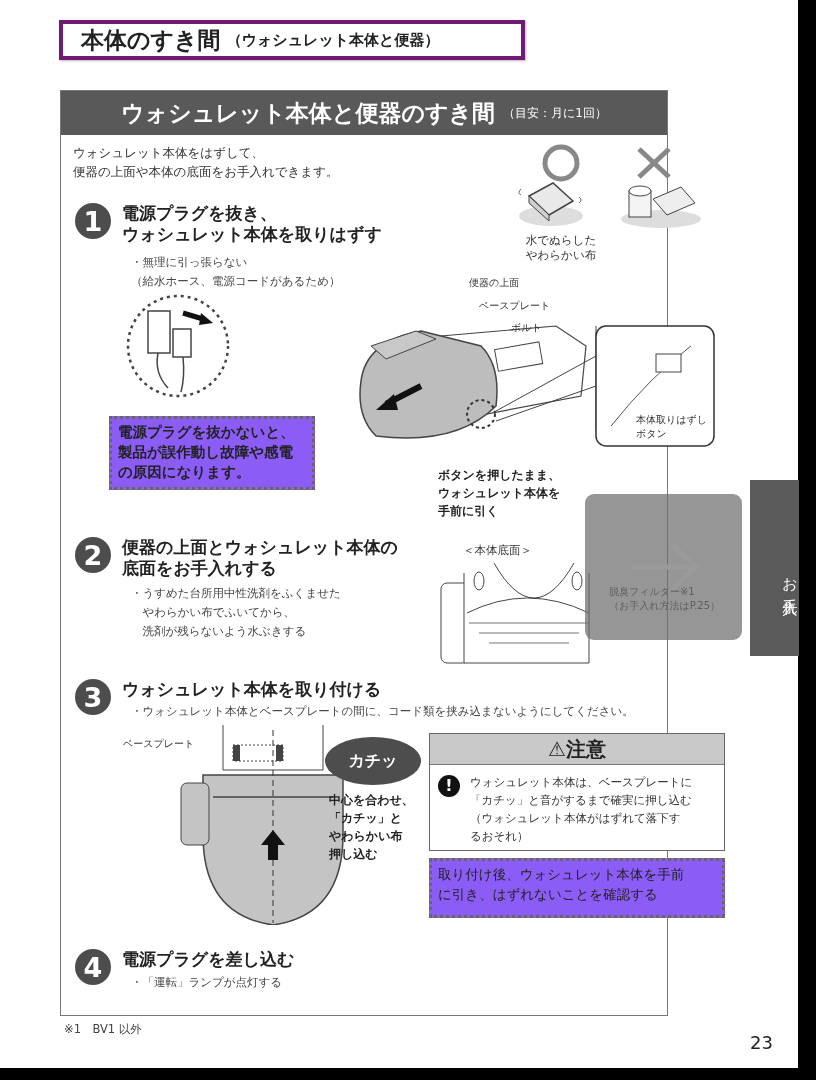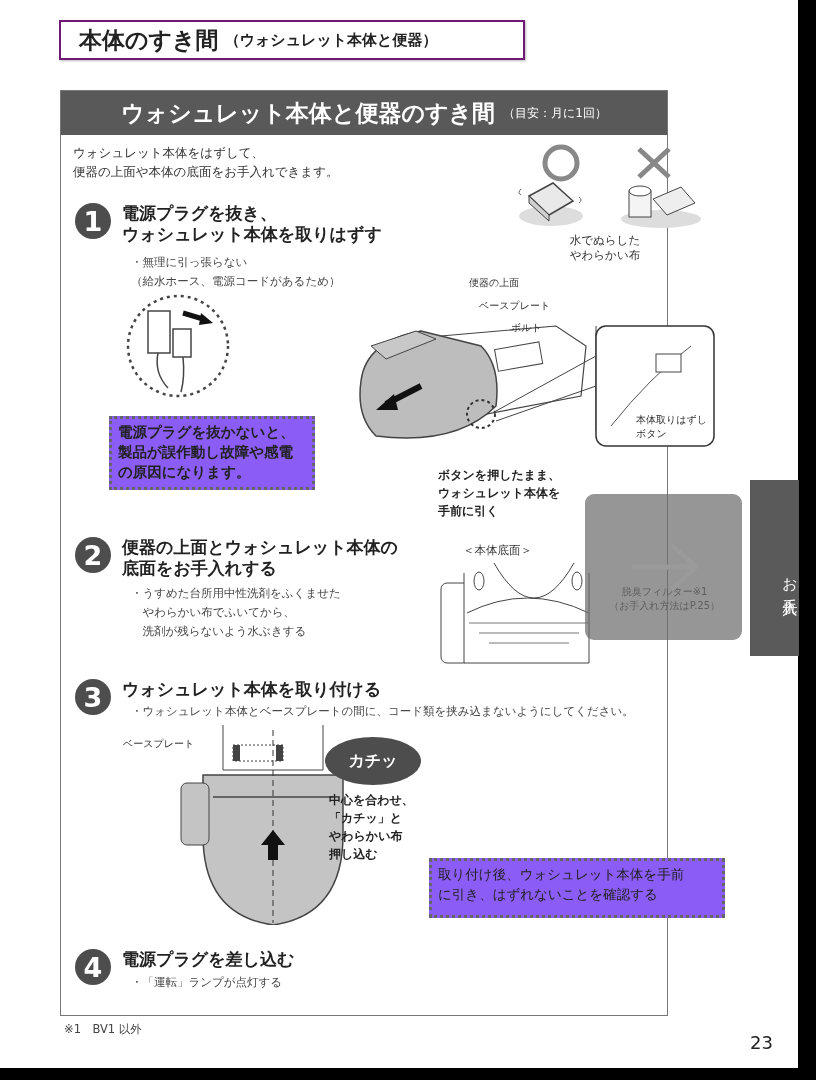--- a/index.html
+++ b/index.html
@@ -1,37 +1,37 @@
 <!DOCTYPE html>
 <html><head>
 <meta charset="utf-8">
 <style>
   html,body{margin:0;padding:0;}
   body{width:816px;height:1080px;background:#000;position:relative;overflow:hidden;
        font-family:"DejaVu Sans","Liberation Sans",sans-serif;color:#222;}
   .page{position:absolute;left:0;top:0;width:798px;height:1068px;background:#fff;}
-  .title-box{position:absolute;left:59px;top:20px;width:466px;height:40px;border:2px solid #701a75;
+  .title-box{position:absolute;left:59px;top:20px;width:466px;height:40px;border:4px solid #701a75;
        box-shadow:1px 1px 2px #bbb;background:#fff;display:flex;align-items:center;padding-left:18px;box-sizing:border-box;}
   .title-main{font-size:23px;font-weight:bold;color:#222;}
   .title-sub{font-size:15px;font-weight:bold;margin-left:6px;color:#222;}
   .main-box{position:absolute;left:60px;top:90px;width:608px;height:926px;border:1.5px solid #777;box-sizing:border-box;background:#fff;}
   .banner{position:absolute;left:0;top:0;right:0;height:44px;background:#595959;color:#fff;
        display:flex;align-items:center;justify-content:center;}
   .banner-main{font-size:23px;font-weight:bold;}
   .banner-sub{font-size:12px;margin-left:8px;}
   .intro{position:absolute;left:12px;top:52px;font-size:12.5px;line-height:19px;color:#333;}
   .step{position:absolute;display:flex;align-items:flex-start;}
   .step-num{width:36px;height:36px;border-radius:50%;background:#4d4d4d;color:#fff;font-weight:bold;
        font-size:27px;display:flex;align-items:center;justify-content:center;flex-shrink:0;}
   .step-title{font-size:17px;font-weight:bold;line-height:21px;color:#222;margin-left:11px;}
   .step-note{position:absolute;font-size:11.5px;line-height:19px;color:#444;}
   .warn-dotted{position:absolute;border:3px dotted #666;background:#8b5cf6;font-size:14.5px;font-weight:bold;
        line-height:20px;padding:3px 6px;box-sizing:border-box;color:#222;}
   .icons-area{position:absolute;}
-  .icon-caption{position:absolute;font-size:11.5px;line-height:15px;text-align:center;color:#333;margin-left:44px;}
+  .icon-caption{position:absolute;font-size:11.5px;line-height:15px;text-align:center;color:#333;}
   .label-small{position:absolute;font-size:10px;color:#333;white-space:nowrap;}
   .label-bold{position:absolute;font-size:12px;font-weight:bold;line-height:18px;color:#222;}
   .caution{position:absolute;left:368px;top:642px;width:296px;height:118px;border:1.5px solid #666;box-sizing:border-box;background:#fff;}
   .caution-head{height:30px;background:#c9c9c9;display:flex;align-items:center;justify-content:center;font-size:20px;font-weight:bold;color:#222;border-bottom:1px solid #777;}
   .caution-body{position:relative;padding:8px 8px 0 40px;font-size:11.5px;line-height:18px;color:#333;}
   .excl{position:absolute;left:8px;top:10px;width:22px;height:22px;border-radius:50%;background:#111;color:#fff;
        font-weight:bold;font-size:16px;display:flex;align-items:center;justify-content:center;}
   .side-tab{position:absolute;left:750px;top:480px;width:49px;height:176px;background:#5a5a5a;color:#fff;
        font-size:15px;display:flex;align-items:flex-start;justify-content:center;padding-top:40px;box-sizing:border-box;
        writing-mode:vertical-rl;letter-spacing:2px;}
@@ -153,21 +153,21 @@
     <div class="label-small" style="left:402px;top:452px;font-size:11.5px;">＜本体底面＞</div>
     <svg width="160" height="110" style="position:absolute;left:378px;top:472px;">
       <rect x="2" y="20" width="28" height="80" rx="6" fill="#fff" stroke="#444"></rect>
       <path d="M25 10 L25 100 L150 100 L150 10" fill="#fff" stroke="#444"></path>
       <path d="M55 0 q40 70 80 0" fill="none" stroke="#444"></path>
       <ellipse cx="40" cy="18" rx="5" ry="9" fill="none" stroke="#444"></ellipse>
       <ellipse cx="138" cy="18" rx="5" ry="9" fill="none" stroke="#444"></ellipse>
       <path d="M28 50 q60 -30 122 0" fill="none" stroke="#444"></path>
       <path d="M30 60 L150 60 M40 70 L140 70 M50 80 L130 80" stroke="#777"></path>
     </svg>
-    <div class="label-small" style="left:548px;top:494px;line-height:14px;text-align:center;">
+    <div class="label-small" style="left:548px;top:494px;line-height:14px;">
       <div>脱臭フィルター※1</div>
       <div>（お手入れ方法はP.25）</div>
     </div>
 
     <div class="step" style="left:14px;top:588px;">
       <div class="step-num">3</div>
       <div class="step-title">
         <div>ウォシュレット本体を取り付ける</div>
       </div>
     </div>
@@ -188,20 +188,30 @@
     </svg>
     <div class="label-small" style="left:62px;top:646px;">ベースプレート</div>
     <div style="position:absolute;left:264px;top:646px;width:96px;height:48px;border-radius:50%;background:#4d4d4d;color:#fff;font-weight:bold;font-size:16px;display:flex;align-items:center;justify-content:center;">カチッ</div>
     <div class="label-bold" style="left:268px;top:700px;">
       <div>中心を合わせ、</div>
       <div>「カチッ」と</div>
       <div>やわらかい布</div>
       <div>押し込む</div>
     </div>
 
+    <div class="caution">
+      <div class="caution-head">⚠注意</div>
+      <div class="caution-body">
+        <div class="excl">!</div>
+        <div>ウォシュレット本体は、ベースプレートに</div>
+        <div>「カチッ」と音がするまで確実に押し込む</div>
+        <div>（ウォシュレット本体がはずれて落下す</div>
+        <div>るおそれ）</div>
+      </div>
+    </div>
     <div class="warn-dotted" style="left:368px;top:767px;width:296px;height:60px;font-size:13.5px;font-weight:normal;line-height:20px;">
       <div>取り付け後、ウォシュレット本体を手前</div>
       <div>に引き、はずれないことを確認する</div>
     </div>
 
     <div class="step" style="left:14px;top:858px;">
       <div class="step-num">4</div>
       <div class="step-title">
         <div>電源プラグを差し込む</div>
       </div>

